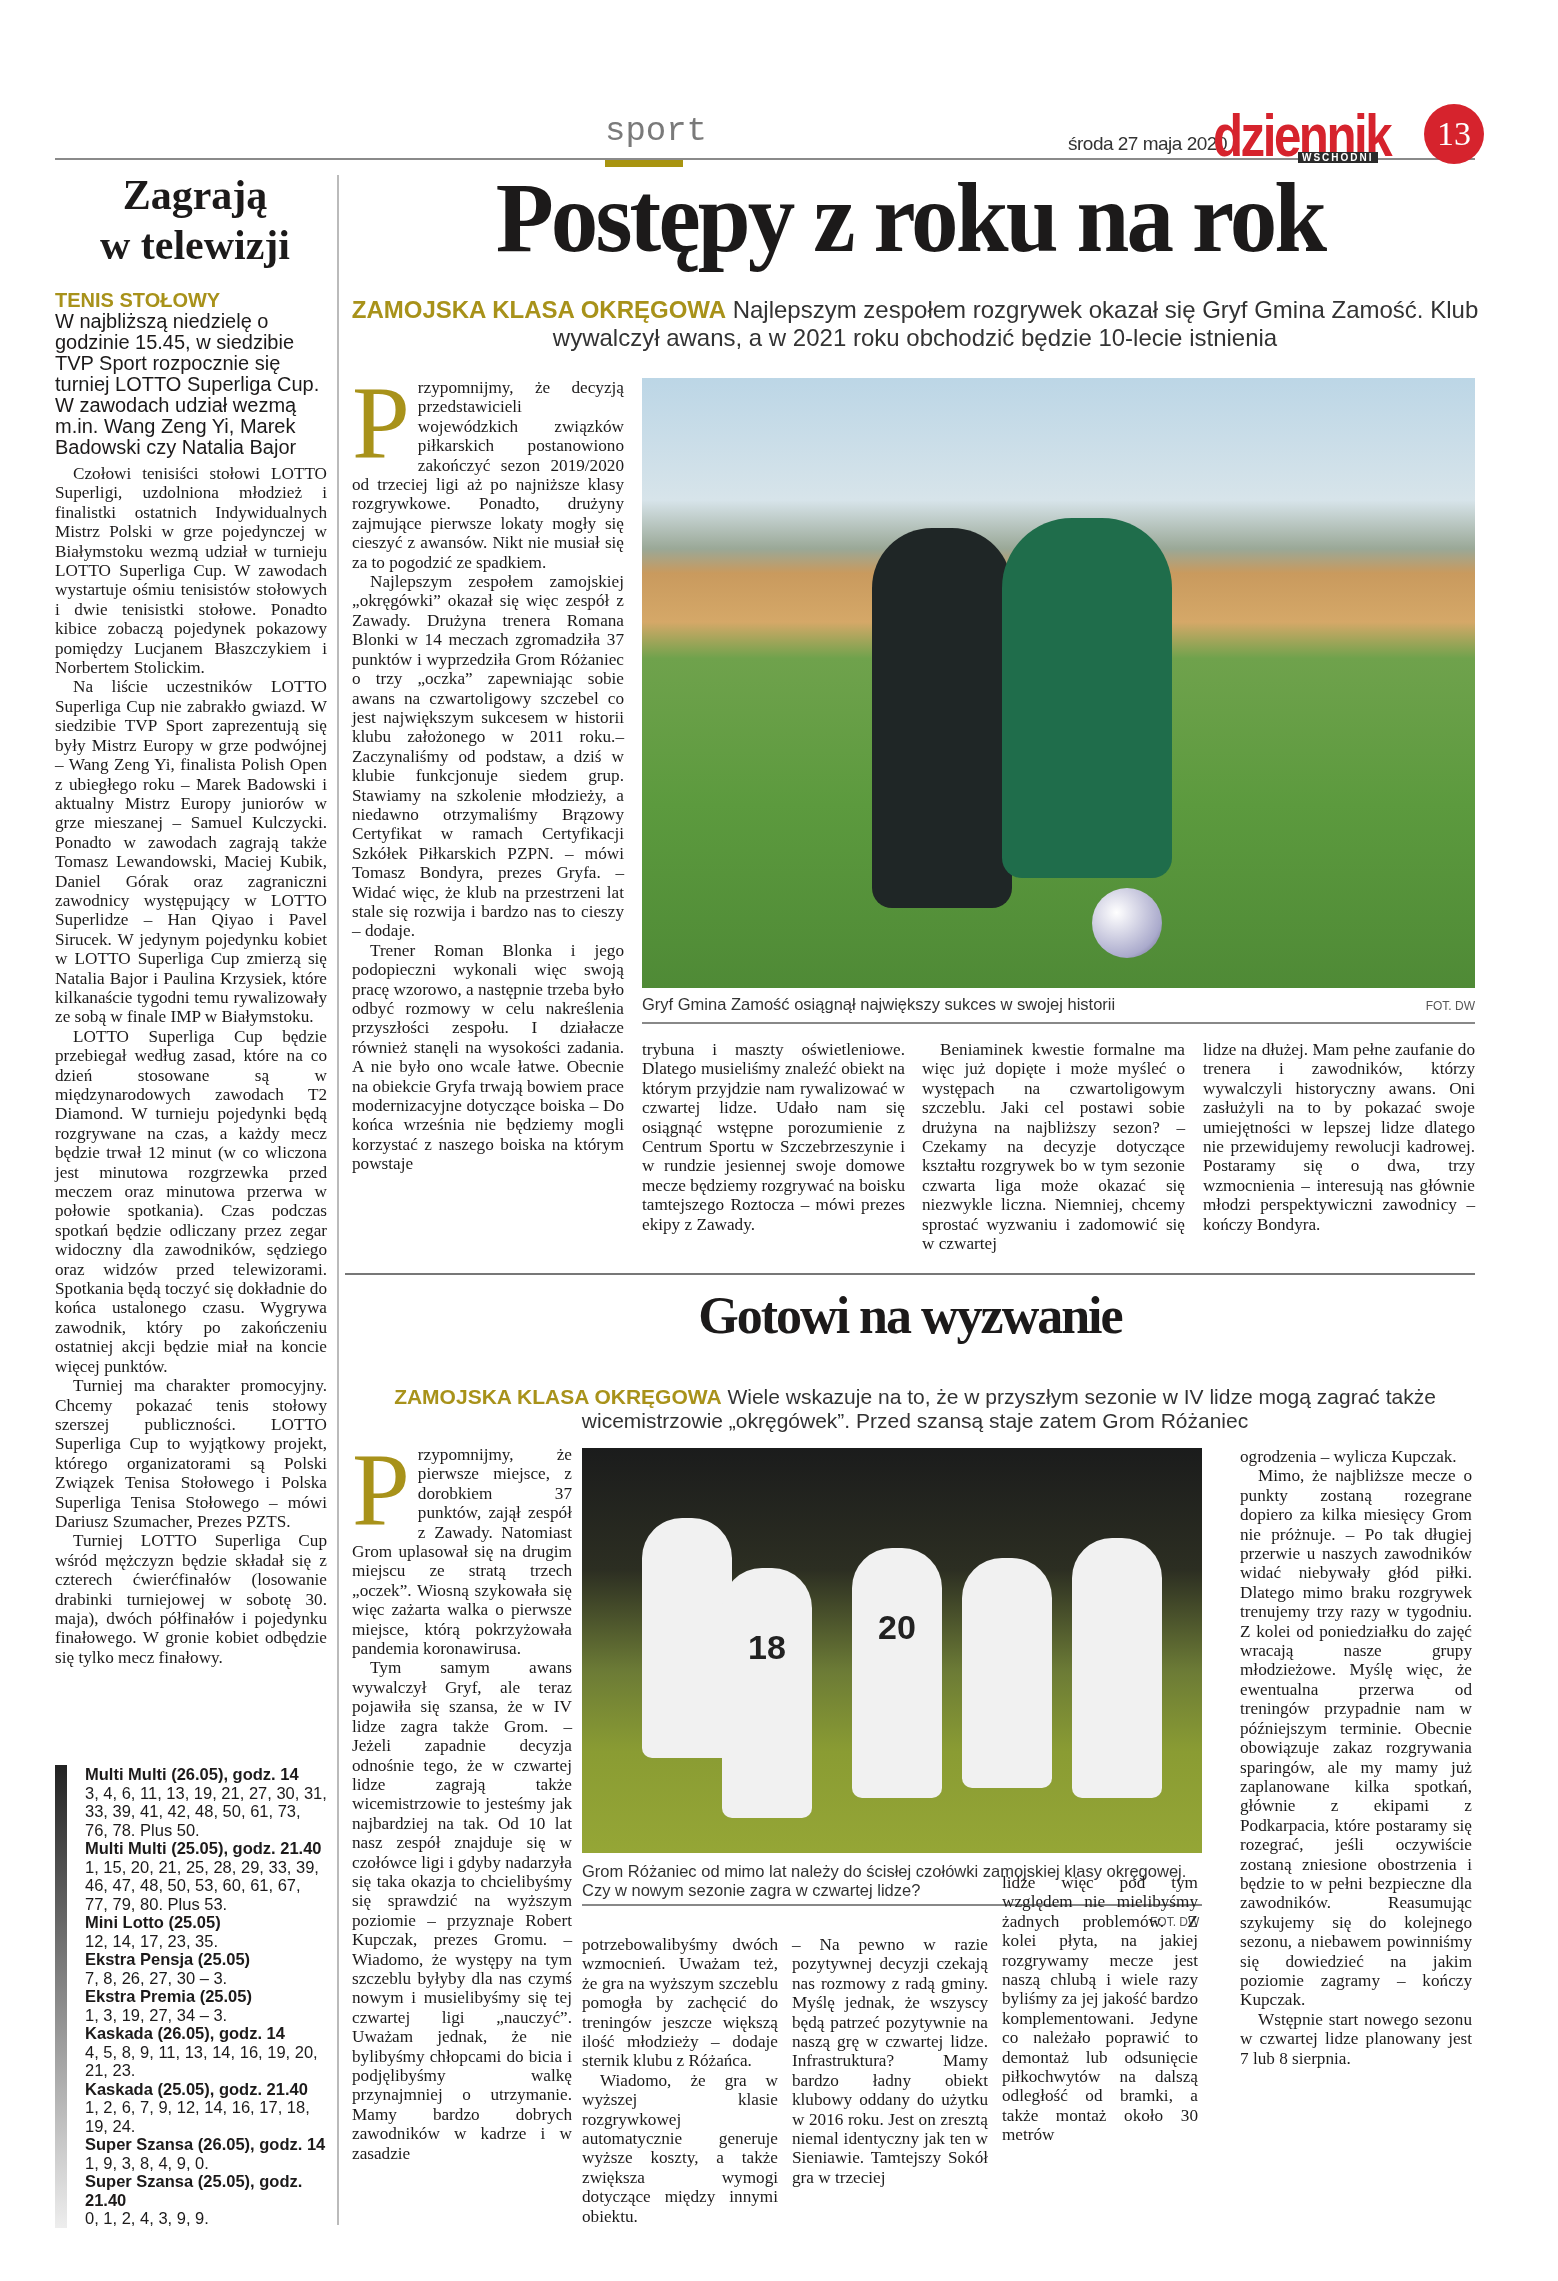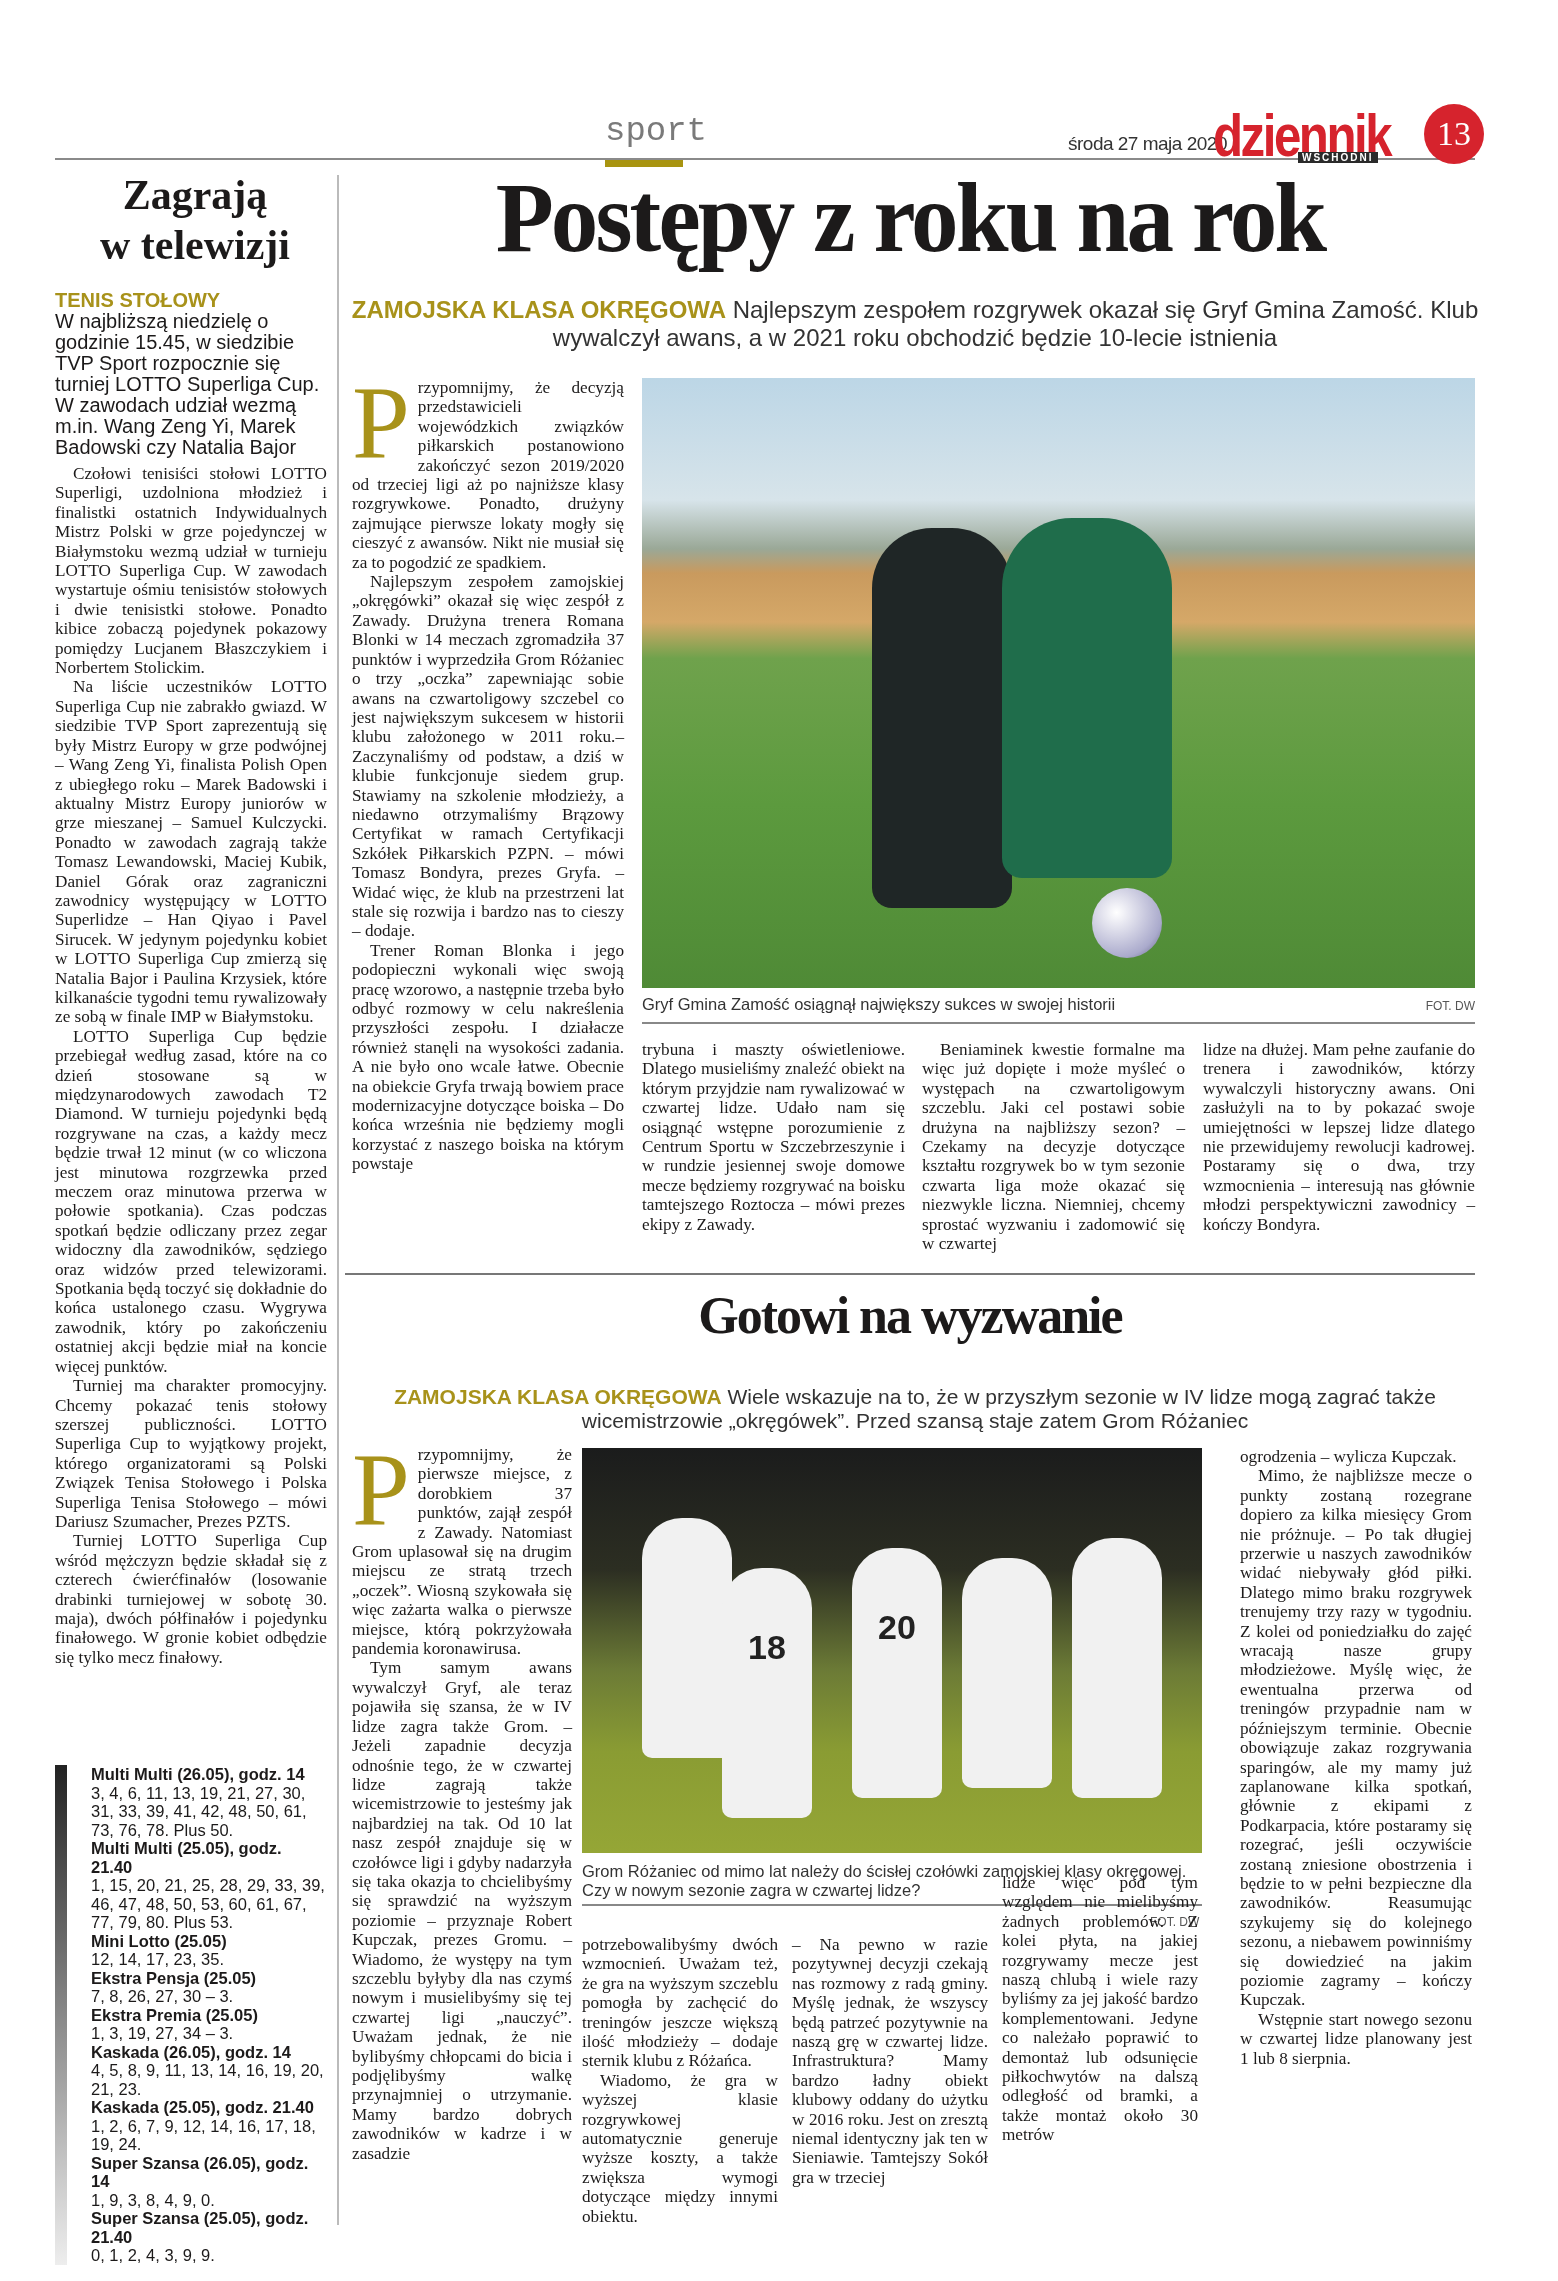--- a/index.html
+++ b/index.html
@@ -16,21 +16,21 @@
   .pagenum { left: 1424px; top: 104px; width: 60px; height: 60px; border-radius: 50%; background: #d6232d; color: #fff; font-size: 34px; display: flex; align-items: center; justify-content: center; font-family: "Liberation Serif", serif; }
 
   
   .vrule { left: 337px; top: 175px; width: 2px; height: 2050px; background: #bbb; }
   .side-title { left: 55px; top: 170px; width: 280px; text-align: center; font-size: 42px; font-weight: bold; line-height: 1.2; font-family: "Liberation Serif", serif; }
   .side-lead { left: 55px; top: 290px; width: 280px; font-size: 20px; line-height: 21px; font-family: "Liberation Sans", sans-serif; }
   .side-lead .kicker { font-weight: bold; color: #a8921a; display: block; }
   .side-body { left: 55px; top: 464px; width: 272px; font-size: 17.2px; line-height: 19.4px; text-align: justify; font-family: "Liberation Serif", serif; }
   .side-body p { text-indent: 18px; }
 
-  .lotto { left: 55px; top: 1765px; width: 272px; border-left: 12px solid; border-image: linear-gradient(#222, #eee) 1; padding-left: 24px; font-size: 16.5px; line-height: 18.5px; font-family: "Liberation Sans", sans-serif; }
+  .lotto { left: 55px; top: 1765px; width: 272px; border-left: 12px solid; border-image: linear-gradient(#222, #eee) 1; padding-left: 18px; font-size: 16.5px; line-height: 18.5px; font-family: "Liberation Sans", sans-serif; }
   .lotto .h { font-weight: bold; }
 
   
   .headline1 { left: 345px; top: 168px; width: 1130px; text-align: center; font-size: 100px; font-weight: bold; font-family: "Liberation Serif", serif; letter-spacing: -3px; line-height: 1; transform: scaleX(0.95); }
   .deck { left: 350px; top: 296px; width: 1130px; text-align: center; font-size: 24px; line-height: 28px; font-family: "Liberation Sans", sans-serif; color: #333; }
   .deck b { color: #a8921a; }
   .photo1 { left: 642px; top: 378px; width: 833px; height: 610px; background: linear-gradient(#bcd6e6 0%, #d7e4ea 20%, #9aa897 28%, #c99a5e 32%, #d5a868 40%, #6fa24c 46%, #5c9a3e 70%, #4f8a36 100%); overflow: hidden; }
   .photo1 .player1 { position: absolute; left: 230px; top: 150px; width: 140px; height: 380px; background: #1f2626; border-radius: 60px 60px 20px 20px; }
   .photo1 .player2 { position: absolute; left: 360px; top: 140px; width: 170px; height: 360px; background: #1f6d4b; border-radius: 70px 70px 20px 20px; }
   .photo1 .ball { position: absolute; left: 450px; top: 510px; width: 70px; height: 70px; border-radius: 50%; background: radial-gradient(circle at 35% 35%, #fff, #aac 70%, #557); }
@@ -173,14 +173,14 @@
 </div>
 <div class="abs col a2c3">
   <p style="text-indent:0">– Na pewno w razie pozytywnej decyzji czekają nas rozmowy z radą gminy. Myślę jednak, że wszyscy będą patrzeć pozytywnie na naszą grę w czwartej lidze. Infrastruktura? Mamy bardzo ładny obiekt klubowy oddany do użytku w 2016 roku. Jest on zresztą niemal identyczny jak ten w Sieniawie. Tamtejszy Sokół gra w trzeciej</p>
 </div>
 <div class="abs col a2c4">
   <p style="text-indent:0">lidze więc pod tym względem nie mielibyśmy żadnych problemów. Z kolei płyta, na jakiej rozgrywamy mecze jest naszą chlubą i wiele razy byliśmy za jej jakość bardzo komplementowani. Jedyne co należało poprawić to demontaż lub odsunięcie piłkochwytów na dalszą odległość od bramki, a także montaż około 30 metrów</p>
 </div>
 <div class="abs col a2c5">
   <p style="text-indent:0">ogrodzenia – wylicza Kupczak.</p>
   <p>Mimo, że najbliższe mecze o punkty zostaną rozegrane dopiero za kilka miesięcy Grom nie próżnuje. – Po tak długiej przerwie u naszych zawodników widać niebywały głód piłki. Dlatego mimo braku rozgrywek trenujemy trzy razy w tygodniu. Z kolei od poniedziałku do zajęć wracają nasze grupy młodzieżowe. Myślę więc, że ewentualna przerwa od treningów przypadnie nam w późniejszym terminie. Obecnie obowiązuje zakaz rozgrywania sparingów, ale my mamy już zaplanowane kilka spotkań, głównie z ekipami z Podkarpacia, które postaramy się rozegrać, jeśli oczywiście zostaną zniesione obostrzenia i będzie to w pełni bezpieczne dla zawodników. Reasumując szykujemy się do kolejnego sezonu, a niebawem powinniśmy się dowiedzieć na jakim poziomie zagramy – kończy Kupczak.</p>
-  <p>Wstępnie start nowego sezonu w czwartej lidze planowany jest 1 lub 8 sierpnia.</p>
+  <p>Wstępnie start nowego sezonu w czwartej lidze planowany jest 7 lub 8 sierpnia.</p>
 </div>
 
 </body></html>

